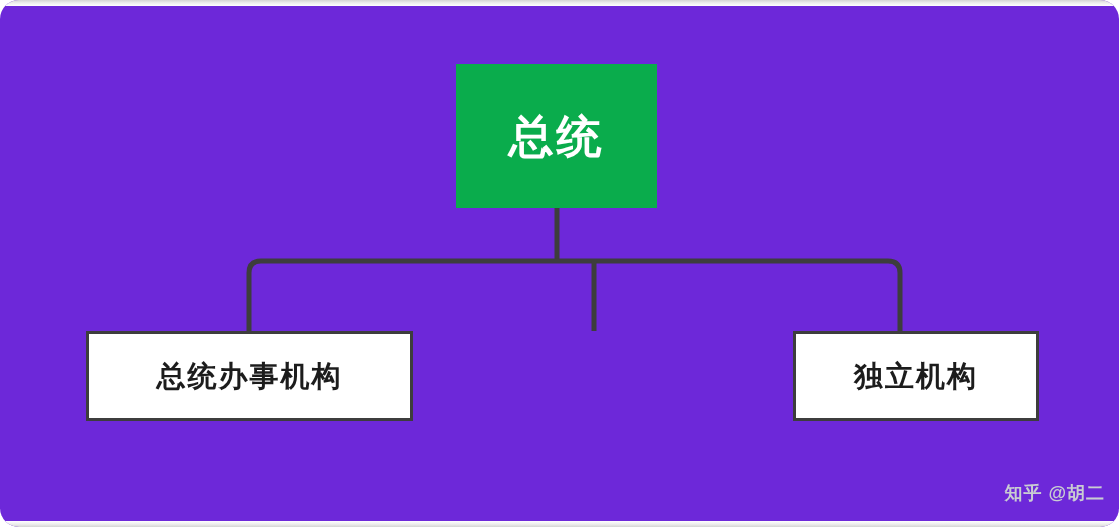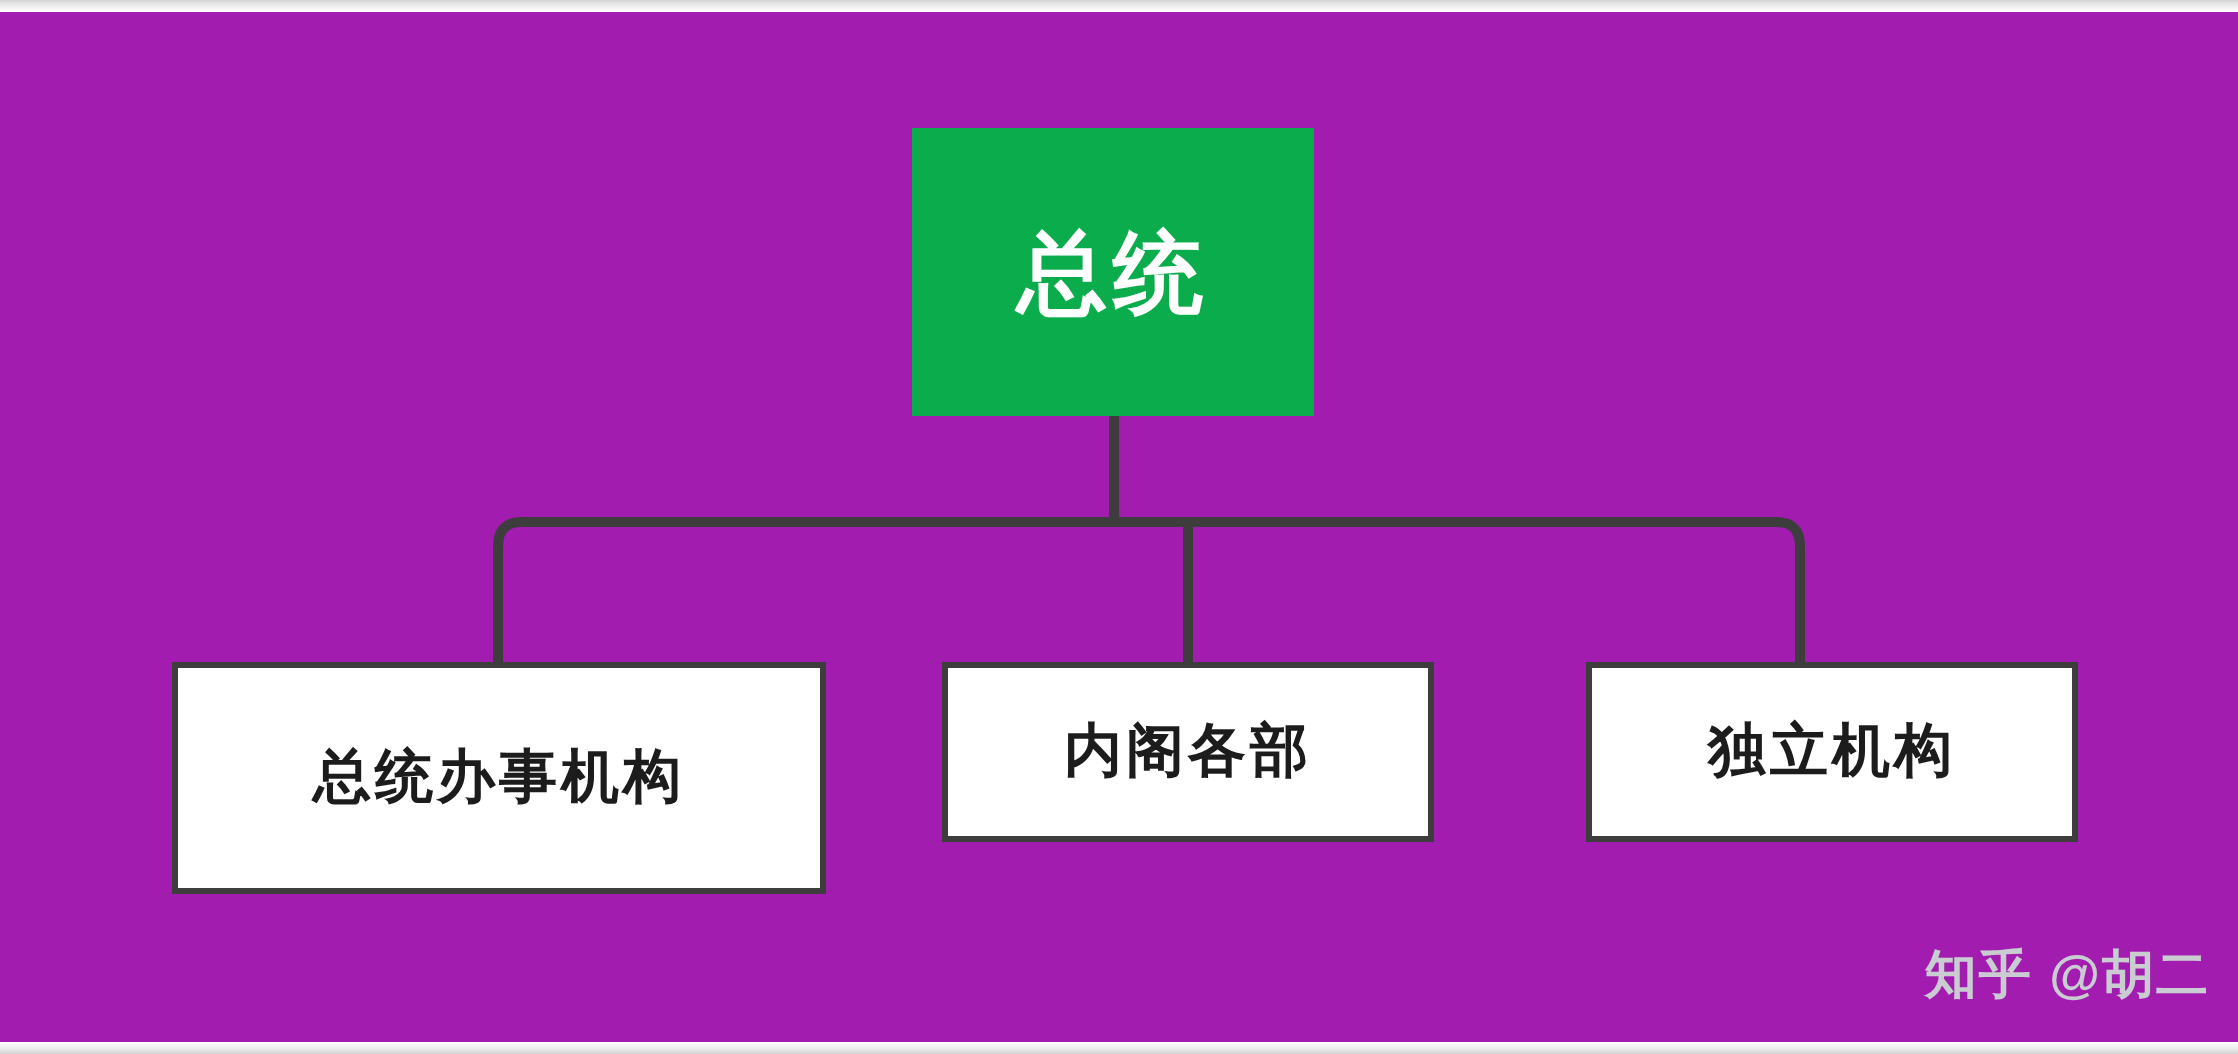--- a/index.html
+++ b/index.html
@@ -7,22 +7,23 @@
     padding: 0;
     background: #ffffff;
   }
   body {
     font-family: "Liberation Sans", "DejaVu Sans", sans-serif;
   }
   #canvas {
     position: relative;
     width: 1119px;
     height: 527px;
-    background: #a21caf;
+    background: #6d28d9;
     overflow: hidden;
+    border-radius: 19px;
   }
   
   .edge-band {
     position: absolute;
     left: 0;
     width: 1119px;
     height: 6px;
     pointer-events: none;
   }
   .edge-band.top {
@@ -77,31 +78,31 @@
   }
   .node-child .node-label {
     color: #1c1c1c;
     font-size: 29px;
     font-weight: bold;
     letter-spacing: 2px;
     line-height: 1;
     white-space: nowrap;
   }
 
-  #child-0 { left: 86px;  top: 331px; width: 327px; height: 116px; }
+  #child-0 { left: 86px;  top: 331px; width: 327px; height: 90px; }
   #child-1 { left: 471px; top: 331px; width: 246px; height: 90px; }
   #child-2 { left: 777px; top: 331px; width: 246px; height: 90px; margin-left: 16px; }
 
   
   .watermark {
     position: absolute;
     right: 14px;
     bottom: 22px;
     color: #c9cdd2;
-    font-size: 26px;
+    font-size: 18px;
     font-weight: bold;
     letter-spacing: 1px;
     white-space: nowrap;
     user-select: none;
   }
 </style>
 </head>
 <body>
 
 <div id="canvas">
@@ -118,23 +119,20 @@
   </svg>
 
   <div class="node-root" id="node-root">
     <span class="node-label">总统</span>
   </div>
 
   <div class="node-child" id="child-0">
     <span class="node-label">总统办事机构</span>
   </div>
 
-  <div class="node-child" id="child-1">
-    <span class="node-label">内阁各部</span>
-  </div>
 
   <div class="node-child" id="child-2">
     <span class="node-label">独立机构</span>
   </div>
 
   <div class="watermark">知乎 @胡二</div>
 
   <div class="edge-band bottom"></div>
 
 </div>

